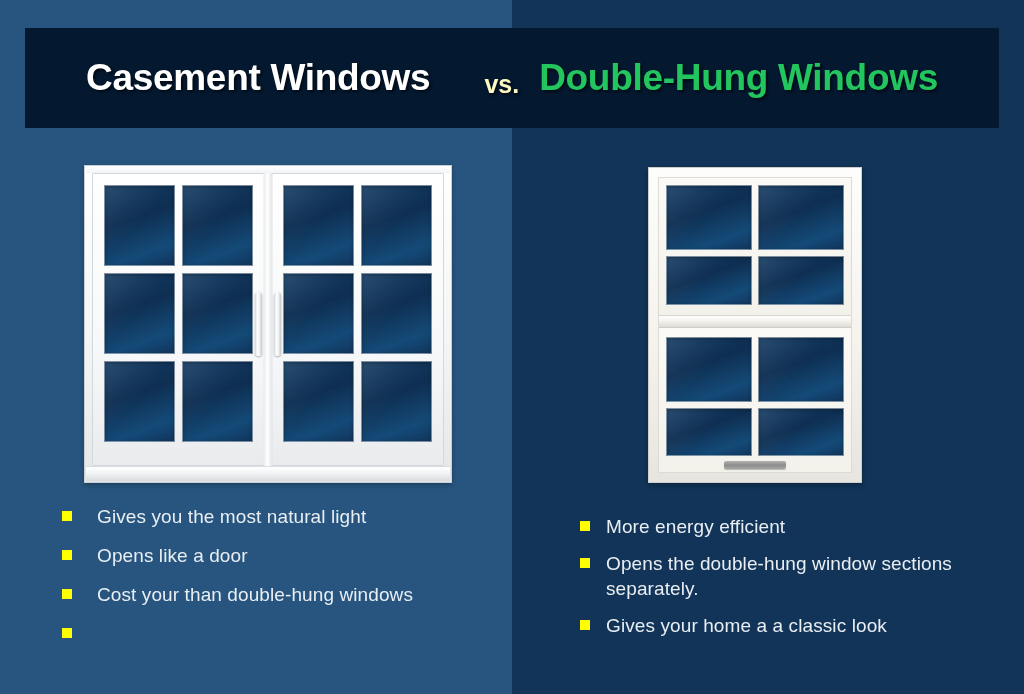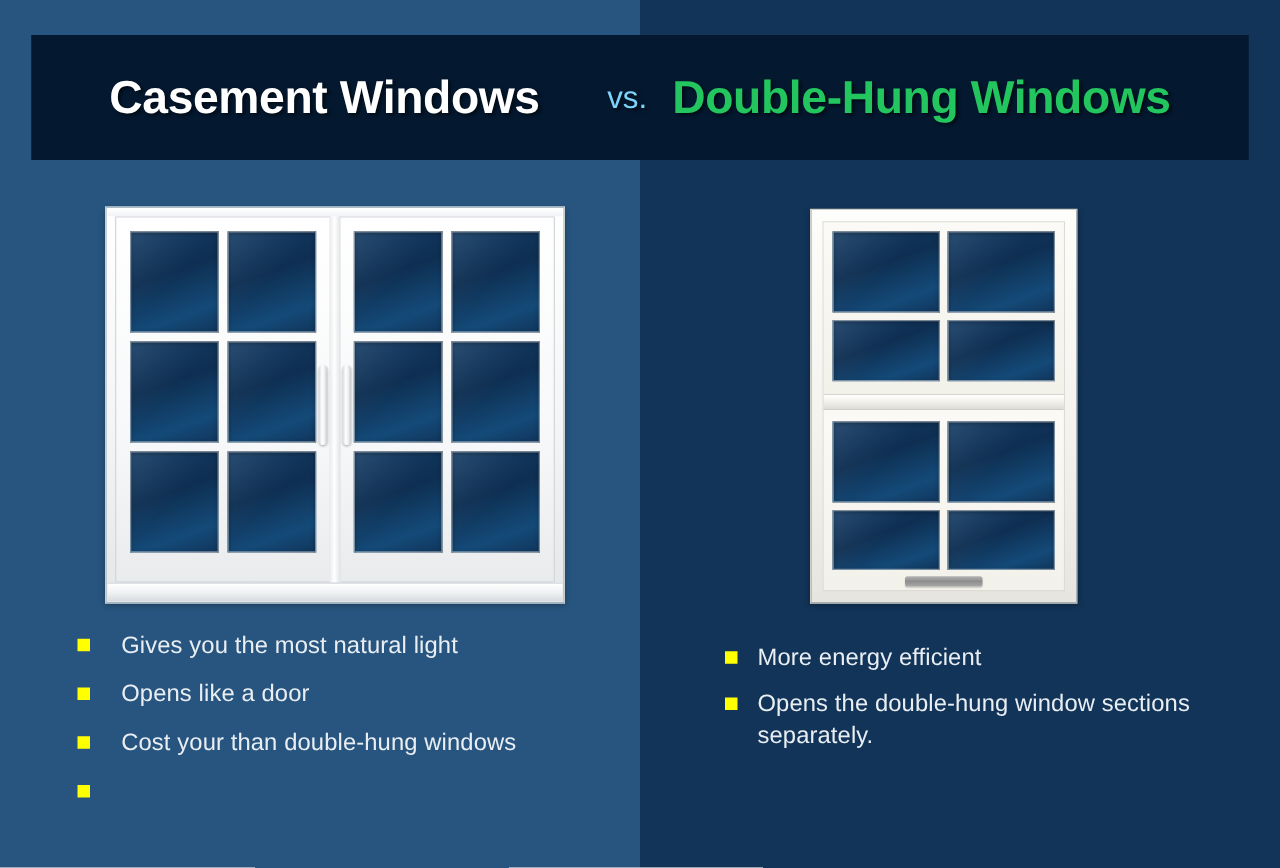--- a/index.html
+++ b/index.html
@@ -34,34 +34,34 @@
     position: absolute;
     left: 25px; top: 28px;
     width: 974px; height: 100px;
     background: #04182f;
     display: flex;
     align-items: center;
     justify-content: center;
   }
   .title-row {
     display: flex;
-    align-items: center;
+    align-items: flex-end;
     white-space: nowrap;
   }
   .title-left {
     color: #ffffff;
     font-size: 37px;
     font-weight: bold;
     letter-spacing: -0.3px;
     text-shadow: 2px 2px 3px rgba(0,0,0,0.55);
   }
   .title-vs {
-    color: #7dd3fc;
+    color: #fef9c3;
     font-size: 25px;
-    font-weight: normal;
+    font-weight: bold;
     margin: 0 20px 0 54px;
     text-shadow: 2px 2px 3px rgba(0,0,0,0.55);
   }
   .title-right {
     color: #22c55e;
     font-size: 37px;
     font-weight: bold;
     letter-spacing: -0.3px;
     text-shadow: 2px 2px 3px rgba(0,0,0,0.55);
   }
@@ -320,15 +320,19 @@
 
   <div class="bullets right">
     <div class="bullet-item">
       <span class="bullet-marker"></span>
       <span class="bullet-text">More energy efficient</span>
     </div>
     <div class="bullet-item">
       <span class="bullet-marker"></span>
       <span class="bullet-text">Opens the double-hung window sections separately.</span>
     </div>
+    <div class="bullet-item">
+      <span class="bullet-marker"></span>
+      <span class="bullet-text">Gives your home a a classic look</span>
+    </div>
   </div>
 
 </div>
 
 </body></html>

